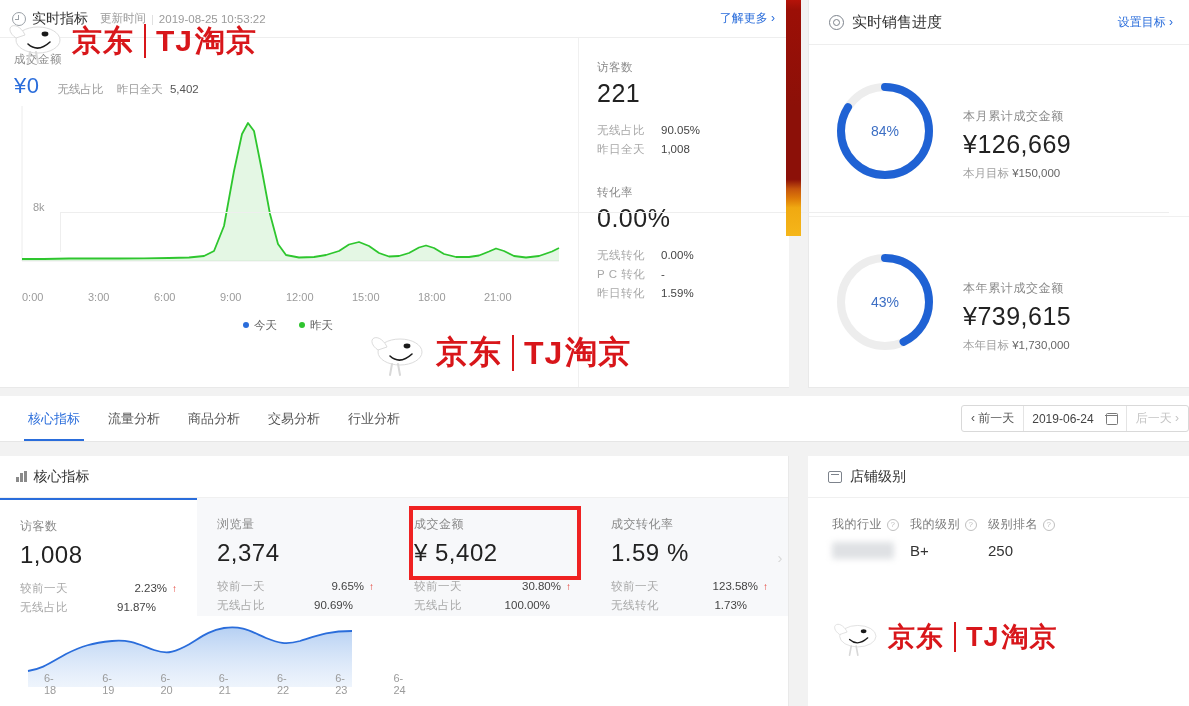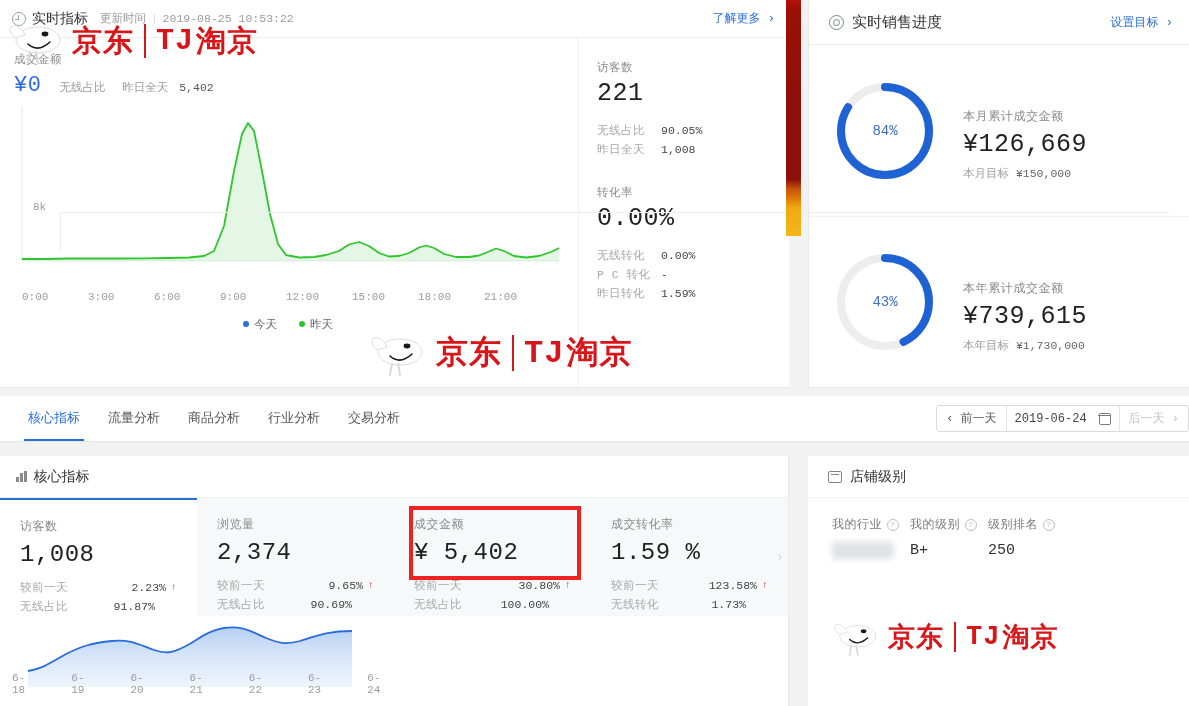--- a/index.html
+++ b/index.html
@@ -2,21 +2,21 @@
 <html><head>
 <meta charset="utf-8">
 <style>
   * { box-sizing: border-box; margin: 0; padding: 0; }
   html, body {
     width: 1189px; height: 706px;
     background: #f2f2f2;
     font-family: "Liberation Sans", "DejaVu Sans", sans-serif;
     overflow: hidden;
   }
-  .page { position: relative; width: 1189px; height: 572px; font-family: Liberation Mono, monospace; }
+  .page { position: relative; width: 1189px; height: 572px; }
 
   
   .rt-panel {
     position: absolute; left: 0; top: 0; width: 789px; height: 388px;
     background: #fff; border-bottom: 1px solid #e9e9e9;
   }
   .rt-head {
     height: 38px; display: flex; align-items: center;
     padding: 0 14px 0 12px; border-bottom: 1px solid #eee;
   }
@@ -172,21 +172,21 @@
   .shop-col { width: 78px; }
   .shop-col .c-name { font-size: 12px; color: #7a7a7a; display: flex; align-items: center; letter-spacing: .5px; }
   .q-ico {
     width: 12px; height: 12px; border: 1px solid #bfbfbf; border-radius: 50%; color: #bfbfbf;
     font-size: 8px; line-height: 10px; text-align: center; margin-left: 5px; flex: none;
   }
   .shop-col .c-val { font-size: 15px; color: #333; margin-top: 9px; height: 20px; }
   .blurred { width: 62px; height: 17px; background: #dfe1e4; filter: blur(3px); border-radius: 2px; margin-top: 9px; }
 
   .shop-chart { position: absolute; left: 20px; top: 605px; width: 340px; height: 100px; }
-  .shop-xaxis { display: flex; position: absolute; left: 12px; top: 672px; width: 334px; gap: 46px; }
+  .shop-xaxis { display: flex; position: absolute; left: 44px; top: 672px; width: 334px; gap: 46px; }
   .shop-xaxis span { font-size: 11px; color: #9b9b9b; width: 47.7px; }
 
   
   .wm { position: absolute; pointer-events: none; user-select: none; display: flex; align-items: center; }
   .wm .dog { position: relative; margin-right: 6px; }
   .wm .jd { color: #d8161a; font-weight: bold; letter-spacing: 1px; }
   .wm .bar { background: #d8161a; margin: 0 10px; }
   .wm .tj { color: #d8161a; font-weight: bold; letter-spacing: 1px; }
 
   .wm1 { left: 8px; top: 18px; }
@@ -340,22 +340,22 @@
         </div>
       </div>
     </div>
   </div>
 
   <div class="tabbar">
     <div class="tabs">
       <div class="tab active">核心指标</div>
       <div class="tab">流量分析</div>
       <div class="tab">商品分析</div>
+      <div class="tab">交易分析</div>
       <div class="tab">行业分析</div>
-      <div class="tab">交易分析</div>
     </div>
     <div class="datepicker">
       <div class="dp-btn">‹ 前一天</div>
       <div class="dp-mid">
         <span class="dp-date">2019-06-24</span>
         <span class="cal-ico"></span>
       </div>
       <div class="dp-btn dis">后一天 ›</div>
     </div>
   </div>

